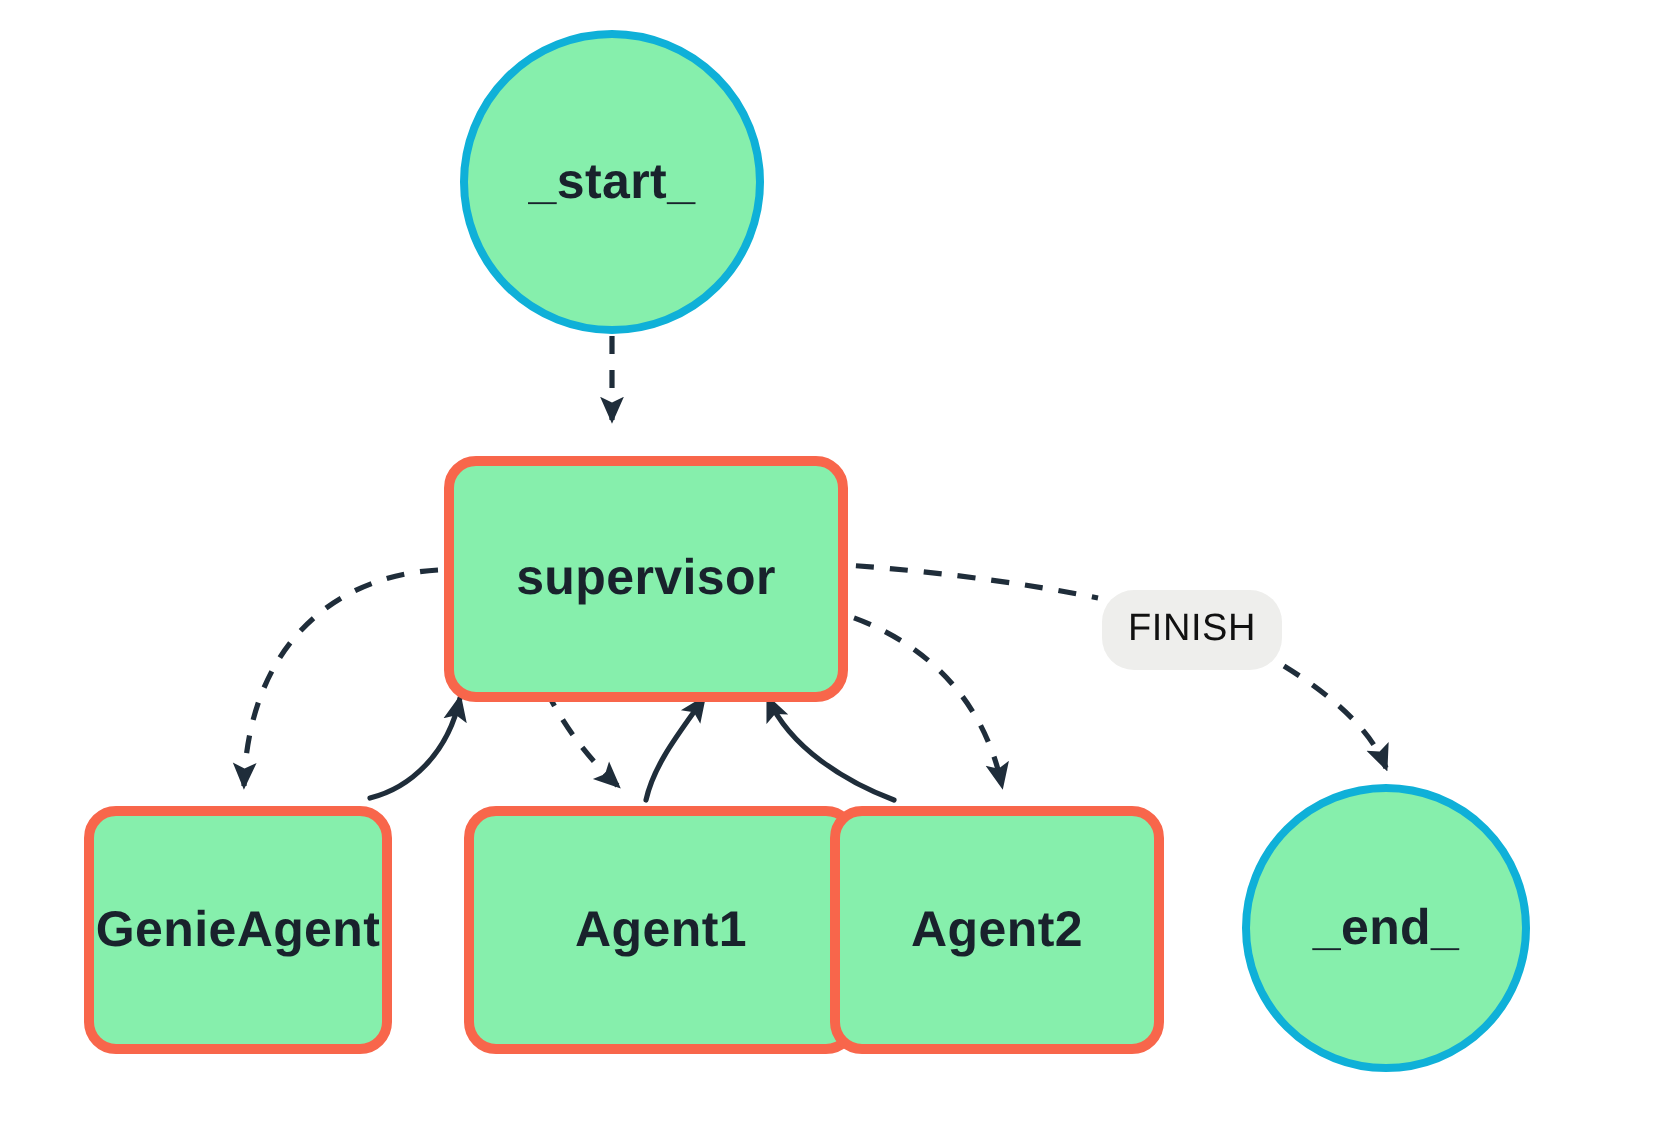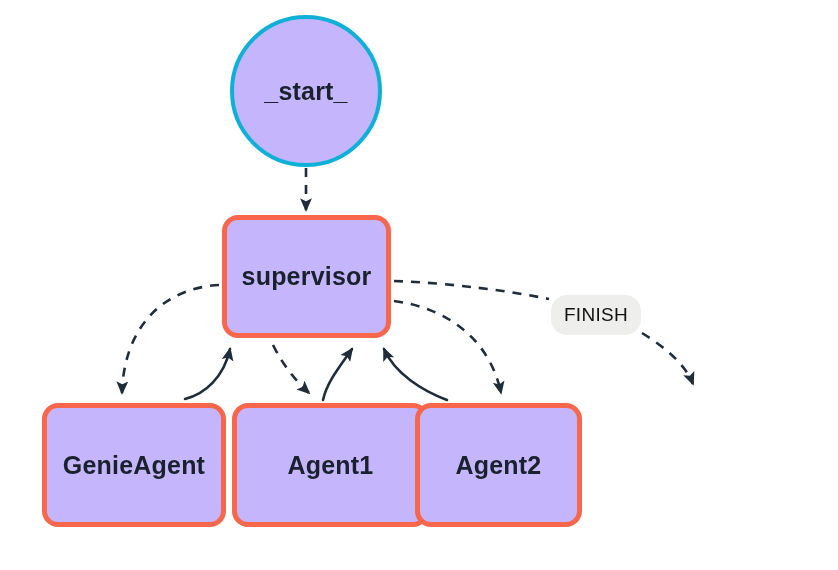--- a/index.html
+++ b/index.html
@@ -27,21 +27,21 @@
     width: 838px;
     height: 570px;
     pointer-events: none;
   }
   .node {
     position: absolute;
     box-sizing: border-box;
     display: flex;
     align-items: center;
     justify-content: center;
-    background: #c4b5fd;
+    background: #86efac;
   }
   .node-terminal {
     border-radius: 50%;
     border: 4px solid #0fb0d8;
   }
   .node-box {
     border-radius: 16px;
     border: 5px solid #f8664b;
   }
   .node-label {
@@ -96,34 +96,37 @@
 
     <path d="M 323 400 C 327 382, 340 366, 352 349" fill="none" stroke="#1f2d3a" stroke-width="2.6" stroke-linecap="round" marker-end="url(#arrowhead)"></path>
 
     <path d="M 447 400 C 423 391, 395 374, 384 349" fill="none" stroke="#1f2d3a" stroke-width="2.6" stroke-linecap="round" marker-end="url(#arrowhead)"></path>
   </svg>
 
   <div class="node node-terminal" style="left:230px; top:15px; width:152px; height:152px;">
     <span class="node-label label-terminal">_start_</span>
   </div>
 
-  <div class="node node-box" style="left:222px; top:215px; width:169px; height:123px;">
+  <div class="node node-box" style="left:222px; top:228px; width:202px; height:123px;">
     <span class="node-label label-box-lg">supervisor</span>
   </div>
 
-  <div class="node node-box" style="left:42px; top:403px; width:184px; height:124px;">
+  <div class="node node-box" style="left:42px; top:403px; width:154px; height:124px;">
     <span class="node-label label-box-lg">GenieAgent</span>
   </div>
 
   <div class="node node-box" style="left:232px; top:403px; width:197px; height:124px;">
     <span class="node-label label-box-lg">Agent1</span>
   </div>
 
   <div class="node node-box" style="left:415px; top:403px; width:167px; height:124px;">
     <span class="node-label label-box-lg">Agent2</span>
   </div>
 
+  <div class="node node-terminal" style="left:621px; top:392px; width:144px; height:144px;">
+    <span class="node-label label-terminal">_end_</span>
+  </div>
 
   <div class="edge-label" style="left:551px; top:295px; width:90px; height:40px;border-radius:16px;">
     <span>FINISH</span>
   </div>
 
 </div>
 
 </body></html>

